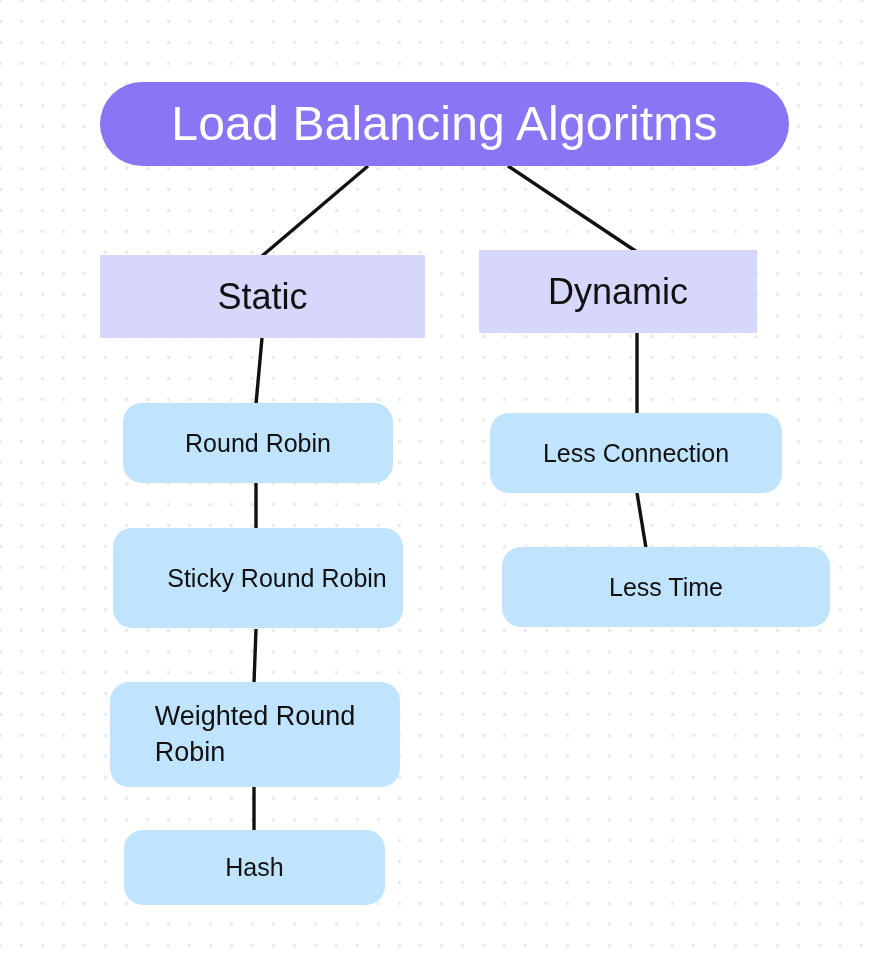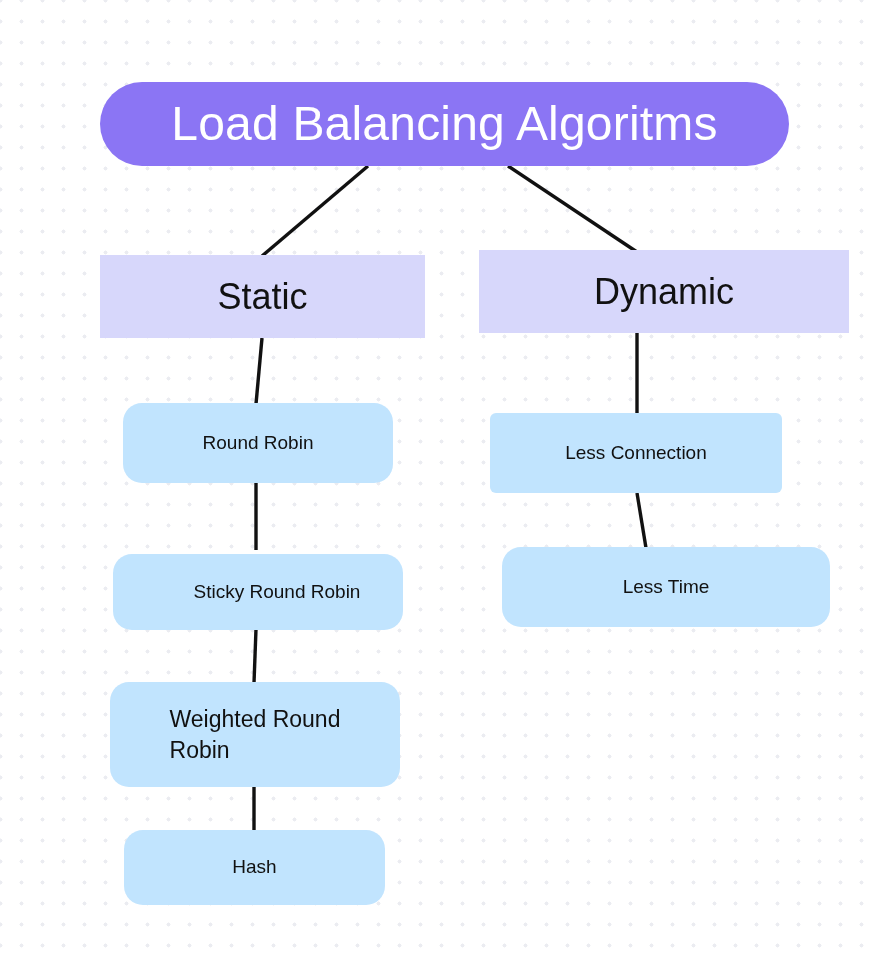--- a/index.html
+++ b/index.html
@@ -61,27 +61,27 @@
   .node-category {
     background-color: #d7d7fb;
     border-radius: 0;
     font-size: 36px;
     font-weight: 400;
   }
 
   .node-leaf {
     background-color: #c1e4fe;
     border-radius: 19px;
-    font-size: 19px;
+    font-size: 25px;
     font-weight: 400;
     padding: 4px 10px;
   }
 
   .node-leaf.two-line {
-    font-size: 23px;
+    font-size: 27px;
     line-height: 1.32;
   }
 </style>
 </head>
 <body>
 
 <div id="canvas">
 
   <svg id="edges" width="878" height="962" viewBox="0 0 878 962" xmlns="http://www.w3.org/2000/svg">
 
@@ -99,28 +99,28 @@
 
     <line x1="637" y1="333" x2="637" y2="414" stroke="#111111" stroke-width="3.4"></line>
 
     <line x1="637" y1="493" x2="646" y2="548" stroke="#111111" stroke-width="3.4"></line>
   </svg>
 
   <div class="node node-root" style="left:100px; top:82px; width:689px; height:84px;">Load Balancing Algoritms</div>
 
   <div class="node node-category" style="left:100px; top:255px; width:325px; height:83px;">Static</div>
 
-  <div class="node node-category" style="left:479px; top:250px; width:370px; height:83px;">Dynamic</div>
+  <div class="node node-category" style="left:479px; top:250px; width:278px; height:83px;">Dynamic</div>
 
   <div class="node node-leaf" style="left:123px; top:403px; width:270px; height:80px;">Round Robin</div>
 
-  <div class="node node-leaf" style="left:113px; top:554px; width:290px; height:76px;padding-left:48px;">Sticky Round Robin</div>
+  <div class="node node-leaf" style="left:113px; top:528px; width:290px; height:100px;padding-left:48px;">Sticky Round Robin</div>
 
   <div class="node node-leaf two-line" style="left:110px; top:682px; width:290px; height:105px;">Weighted Round
 Robin</div>
 
   <div class="node node-leaf" style="left:124px; top:830px; width:261px; height:75px;">Hash</div>
 
-  <div class="node node-leaf" style="left:490px; top:413px; width:292px; height:80px;border-radius:6px;">Less Connection</div>
+  <div class="node node-leaf" style="left:490px; top:413px; width:292px; height:80px;">Less Connection</div>
 
   <div class="node node-leaf" style="left:502px; top:547px; width:328px; height:80px;">Less Time</div>
 
 </div>
 
 </body></html>

